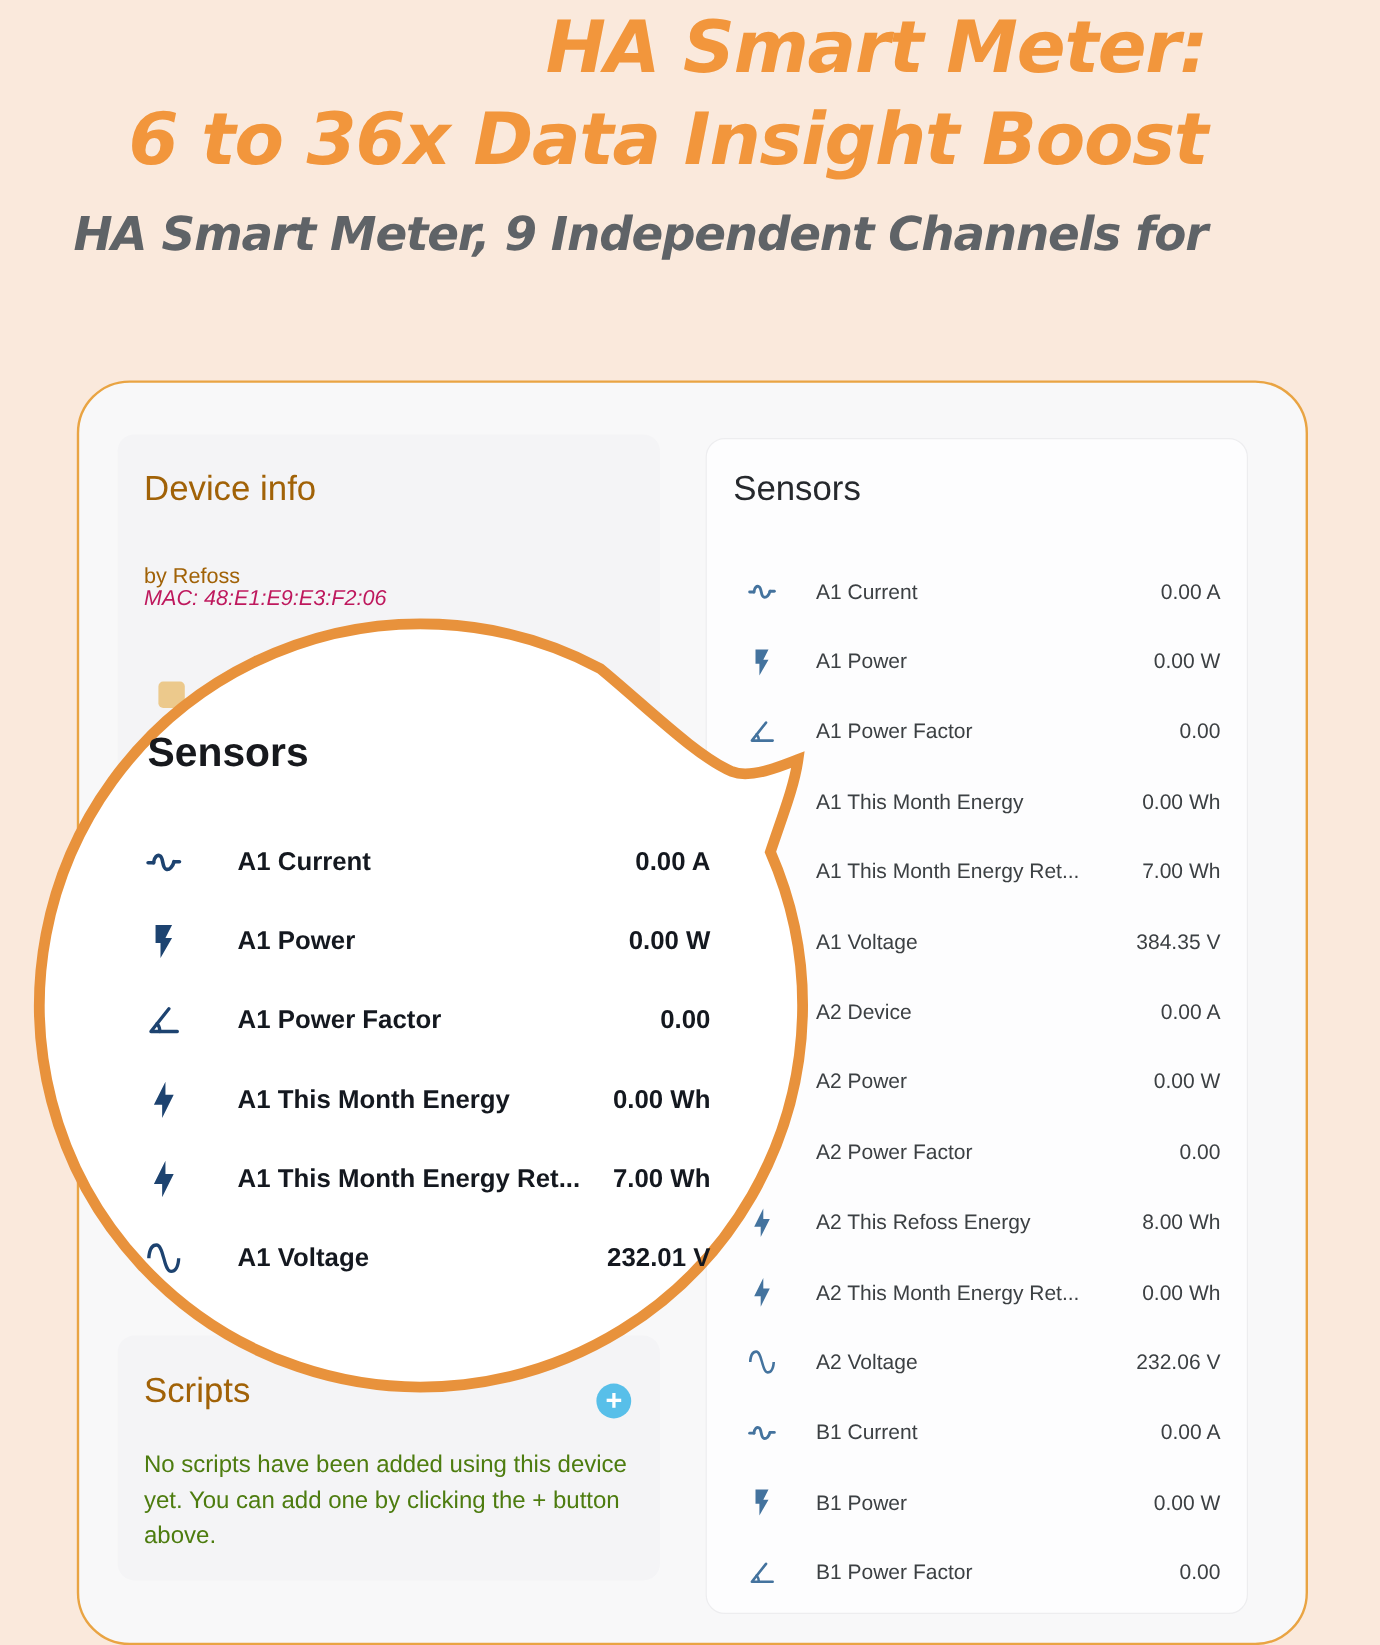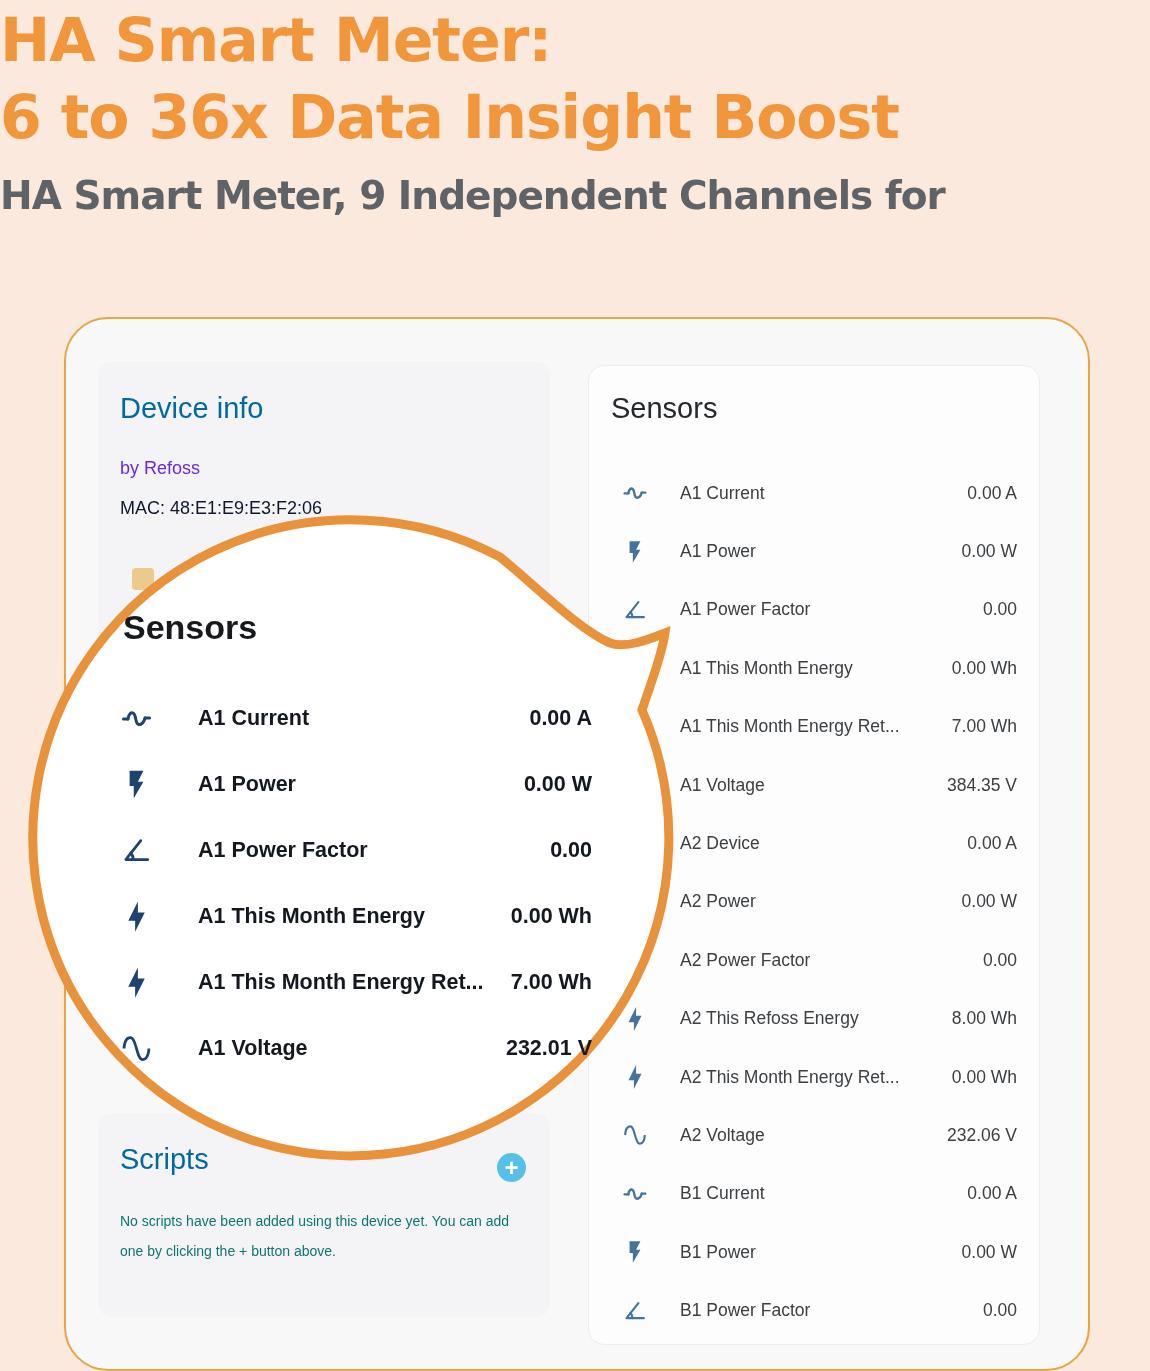--- a/index.html
+++ b/index.html
@@ -1,39 +1,39 @@
 <!DOCTYPE html>
 <html><head>
 <meta charset="utf-8">
 <style>
   html,body{margin:0;padding:0;}
   .stage{position:relative;width:1150px;height:1371px;background:#fae9dc;overflow:hidden;
          font-family:"Liberation Sans",sans-serif;}
 
   
-  .hdr{position:absolute;left:0;top:2px;width:1006px;text-align:left;
-       font-family:"DejaVu Sans",sans-serif;}
+  .hdr{position:absolute;left:0;top:2px;width:1006px;text-align:right;
+       font-family:"DejaVu Sans",sans-serif;font-style:italic;}
   .hdr .title{font-size:60px;font-weight:bold;line-height:77px;color:#f2963c;letter-spacing:-1px;}
   .hdr .subtitle{margin-top:15px;font-size:39px;font-weight:bold;line-height:49px;color:#5f6367;letter-spacing:-1px;}
 
   
   .bigcard{position:absolute;left:64px;top:317px;width:1022px;height:1050px;
            background:#f8f8f9;border:2px solid #e9a443;border-radius:44px;}
 
   
   .subcard{position:absolute;background:#f4f4f6;border-radius:14px;}
   .devcard{left:98px;top:362px;width:452px;height:494px;}
   .scrcard{left:98px;top:1113px;width:452px;height:204px;}
-  .subcard h2{margin:0;padding:30px 0 0 22px;font-size:29px;font-weight:400;color:#0369a1;}
+  .subcard h2{margin:0;padding:30px 0 0 22px;font-size:29px;font-weight:400;color:#a16207;}
   .devline{position:absolute;left:22px;font-size:18px;}
-  .byline{top:96px;color:#6d28d9;}
-  .macline{top:136px;color:#0f172a;}
+  .byline{top:108px;color:#a16207;}
+  .macline{top:126px;color:#be185d;font-style:italic;}
   .update-chip{position:absolute;left:34px;top:206px;width:22px;height:22px;border-radius:4px;
                background:#ecc98c;}
-  .scrtext{position:absolute;left:22px;top:94px;width:408px;font-size:14px;line-height:29.5px;color:#0f766e;}
+  .scrtext{position:absolute;left:22px;top:94px;width:408px;font-size:20px;line-height:29.5px;color:#4d7c0f;}
   .plusbtn{position:absolute;right:24px;top:40px;width:29px;height:29px;border-radius:50%;
            background:#58bfe9;color:#fff;font-size:24px;line-height:28px;text-align:center;
            font-weight:bold;cursor:pointer;border:none;padding:0;}
 
   
   .panel{position:absolute;left:588px;top:365px;width:452px;height:980px;background:#fdfdfe;
          border:1px solid #ededef;border-radius:16px;box-sizing:border-box;}
   .panel h2{margin:0;padding:26px 0 0 22px;font-size:29px;font-weight:400;color:#26292d;}
   .rows{position:absolute;left:0;top:98px;width:100%;}
   .srow{display:flex;align-items:center;height:58.4px;padding:0 22px 0 33px;box-sizing:border-box;cursor:pointer;}

